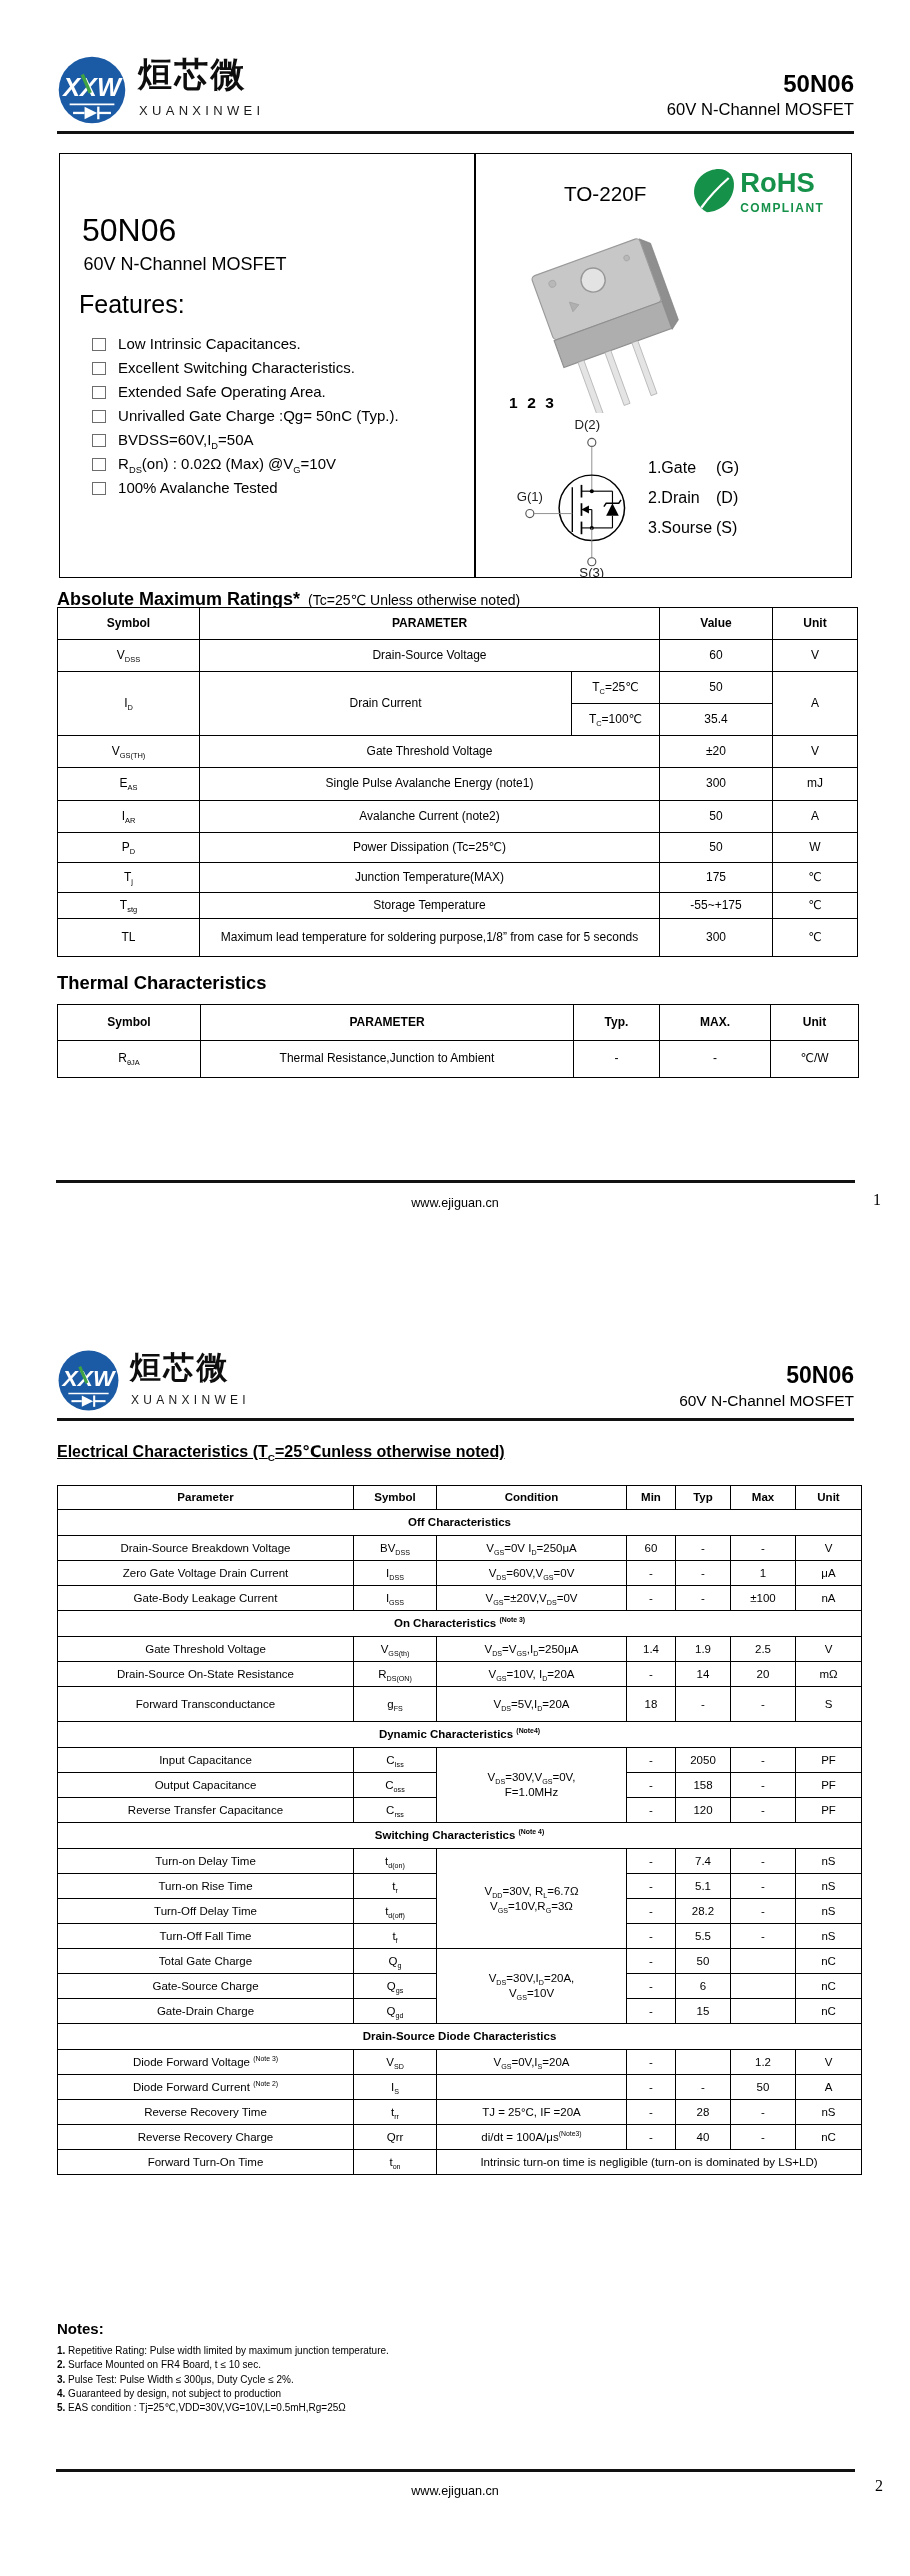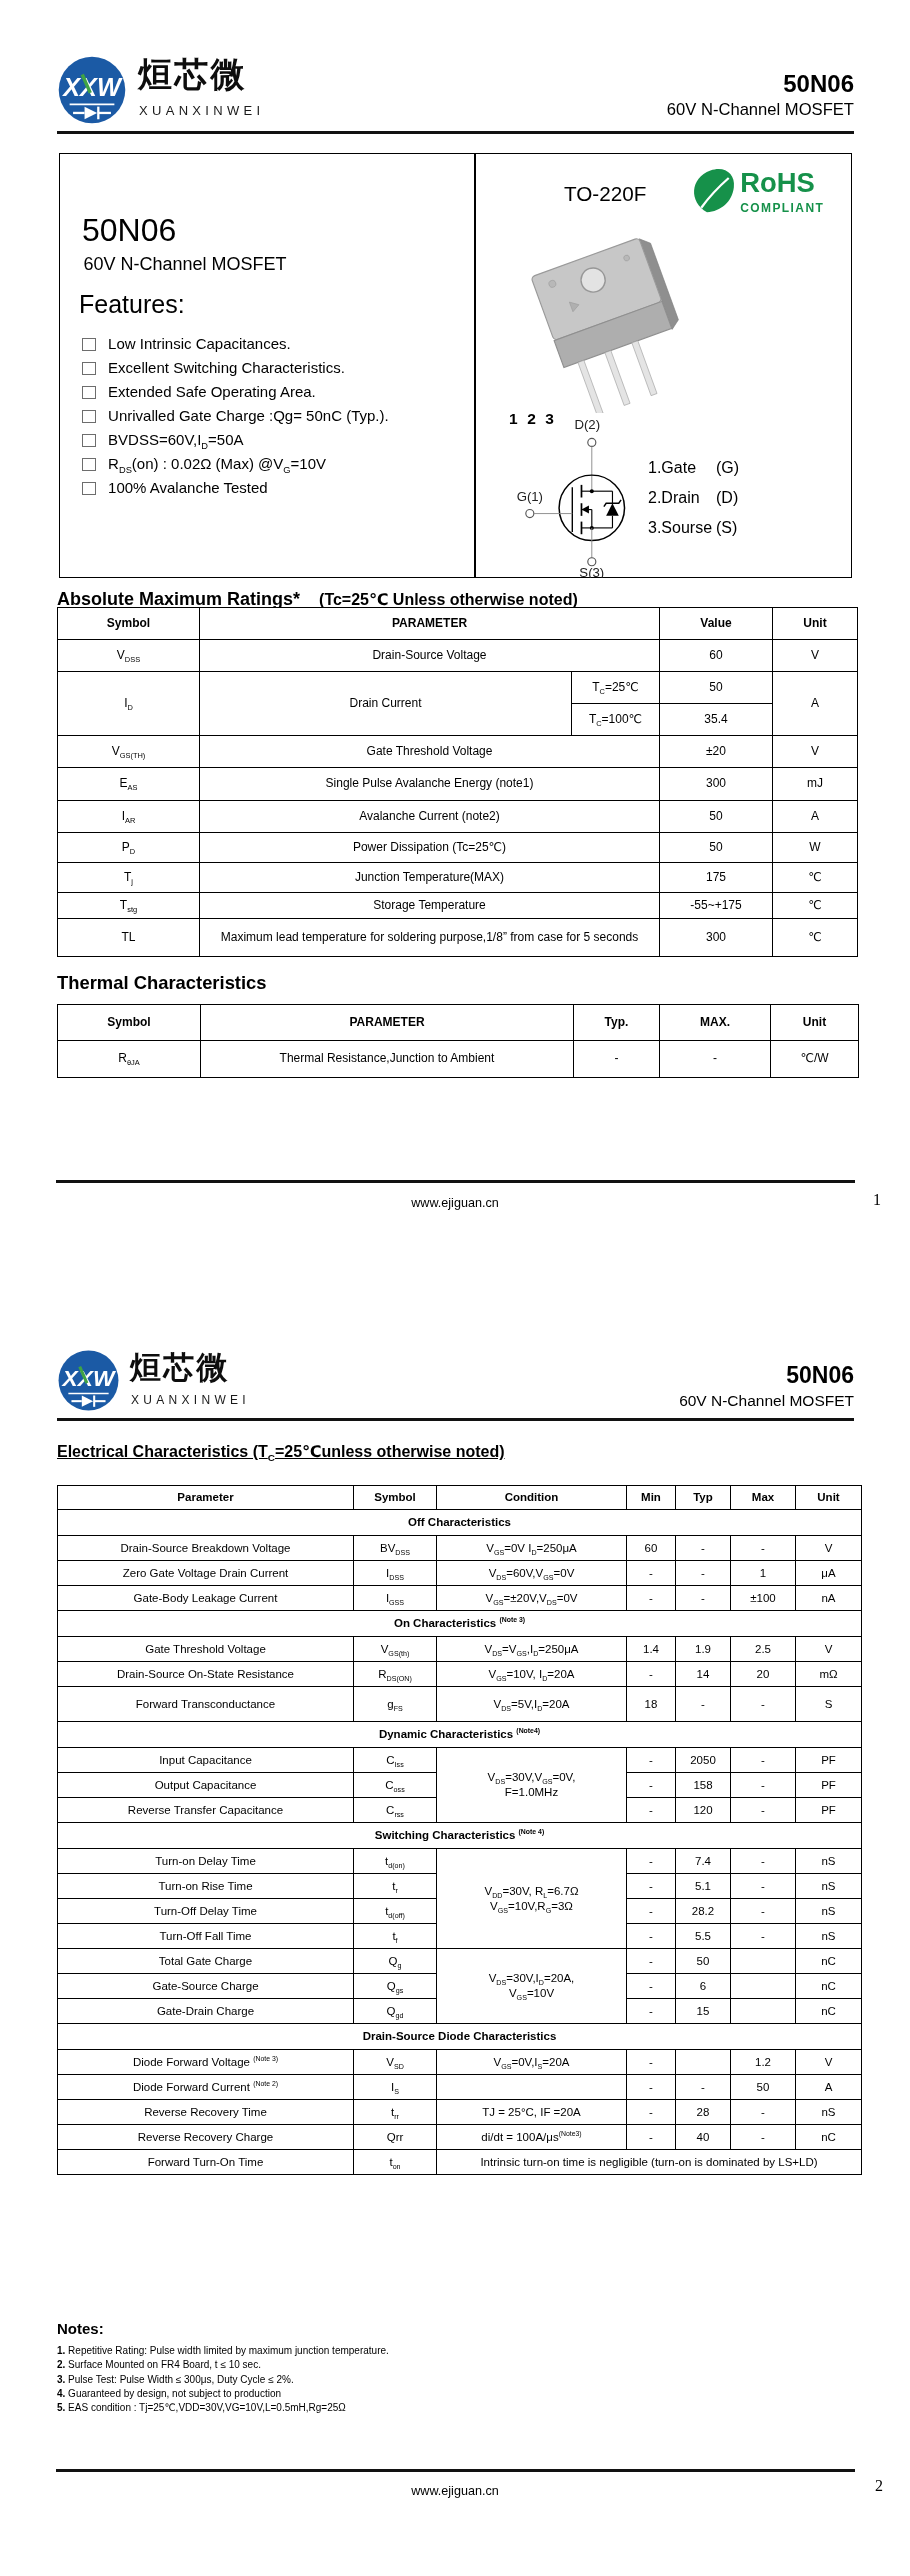--- a/index.html
+++ b/index.html
@@ -24,21 +24,21 @@
   .feat{display:flex;align-items:flex-start;height:24px;}
   .cb{width:11.5px;height:11.5px;border:1.1px solid #6d6d6d;margin:1.7px 12.6px 0 0;flex:0 0 auto;}
   .ft{font-size:15px;line-height:1.1;}
   .pkg-name{font-size:20.7px;line-height:1;}
   .pins{font-weight:bold;font-size:15.5px;word-spacing:5.2px;}
   .legend-row{height:30px;font-size:16px;}
   .pl-name{display:inline-block;min-width:68px;}
 
   
   .h-main{font-weight:bold;font-size:18px;}
-  .h-cond{font-weight:bold;font-size:16px;margin-left:19px;}
+  .h-cond{font-weight:normal;font-size:14px;margin-left:8px;}
   .h-elec{font-weight:bold;font-size:16px;text-decoration:underline;}
   sub{font-size:62%;line-height:0;}
   sup{font-size:60%;line-height:0;vertical-align:super;}
 
   
   table.tbl{border-collapse:collapse;table-layout:fixed;background:#fff;}
   table.tbl td{border:1.1px solid #000;border-top-width:1.7px;border-bottom-width:1.7px;
                text-align:center;vertical-align:middle;font-size:12px;padding:1.1px 3.4px;
                overflow:hidden;line-height:1.3;}
   table.tbl{border:1.7px solid #000;}
@@ -78,21 +78,21 @@
     <div class="part-sub">60V N-Channel MOSFET</div>
   </div>
   <div class="abs rule" style="left:57px;top:131px;width:797px;height:3.4px"></div>
 
   <div class="abs fbox" style="left:59px;top:153px;width:791px;height:423px">
     <div class="fdiv" style="left:414px"></div>
 
     <div class="abs fb-part" style="left:22px;top:60px">50N06</div>
     <div class="abs fb-sub" style="left:23.5px;top:101px">60V N-Channel MOSFET</div>
     <div class="abs fb-head" style="left:19px;top:138px">Features:</div>
-    <div class="abs" style="left:22px;top:182px;width:379px">
+    <div class="abs" style="left:32px;top:182px;width:379px">
       <div class="feat">
           <span class="cb"></span>
           <span class="ft">Low Intrinsic Capacitances.</span>
         </div>
       <div class="feat">
           <span class="cb"></span>
           <span class="ft">Excellent Switching Characteristics.</span>
         </div>
       <div class="feat">
           <span class="cb"></span>
@@ -133,21 +133,21 @@
         <circle cx="121" cy="62" r="6" fill="#b8b8b8" stroke="#9a9a9a"></circle>
         <circle cx="258" cy="64" r="5" fill="#b8b8b8" stroke="#9a9a9a"></circle>
         <polygon points="138,102 152,112 138,120" fill="#b0b0b0" stroke="#9a9a9a"></polygon>
         <rect x="90" y="156" width="200" height="50" fill="#aeaeae" stroke="#8f8f8f" stroke-width="2"></rect>
         <rect x="116" y="206" width="11" height="98" fill="#e4e4e4" stroke="#9d9d9d"></rect>
         <rect x="166" y="206" width="11" height="98" fill="#e4e4e4" stroke="#9d9d9d"></rect>
         <rect x="216" y="206" width="11" height="98" fill="#e4e4e4" stroke="#9d9d9d"></rect>
       </g>
     </svg>
 
-    <div class="abs pins" style="left:449px;top:256px">1 2 3</div>
+    <div class="abs pins" style="left:449px;top:240px">1 2 3</div>
 
     <svg class="abs" style="left:440px;top:263px" width="241" height="161" viewBox="0 0 420 280">
       <text x="152" y="20" text-anchor="middle" font-size="23" fill="#222">D(2)</text>
       <circle cx="160" cy="44" r="7" fill="none" stroke="#555" stroke-width="2"></circle>
       <line x1="160" y1="51" x2="160" y2="129" stroke="#888" stroke-width="1.6"></line>
       <circle cx="160" cy="158" r="57" fill="none" stroke="#000" stroke-width="2.6"></circle>
       <line x1="126" y1="122" x2="126" y2="200" stroke="#000" stroke-width="2.4"></line>
       <line x1="142" y1="118" x2="142" y2="140" stroke="#000" stroke-width="3"></line>
       <line x1="142" y1="150" x2="142" y2="172" stroke="#000" stroke-width="3"></line>
       <line x1="142" y1="182" x2="142" y2="204" stroke="#000" stroke-width="3"></line>

